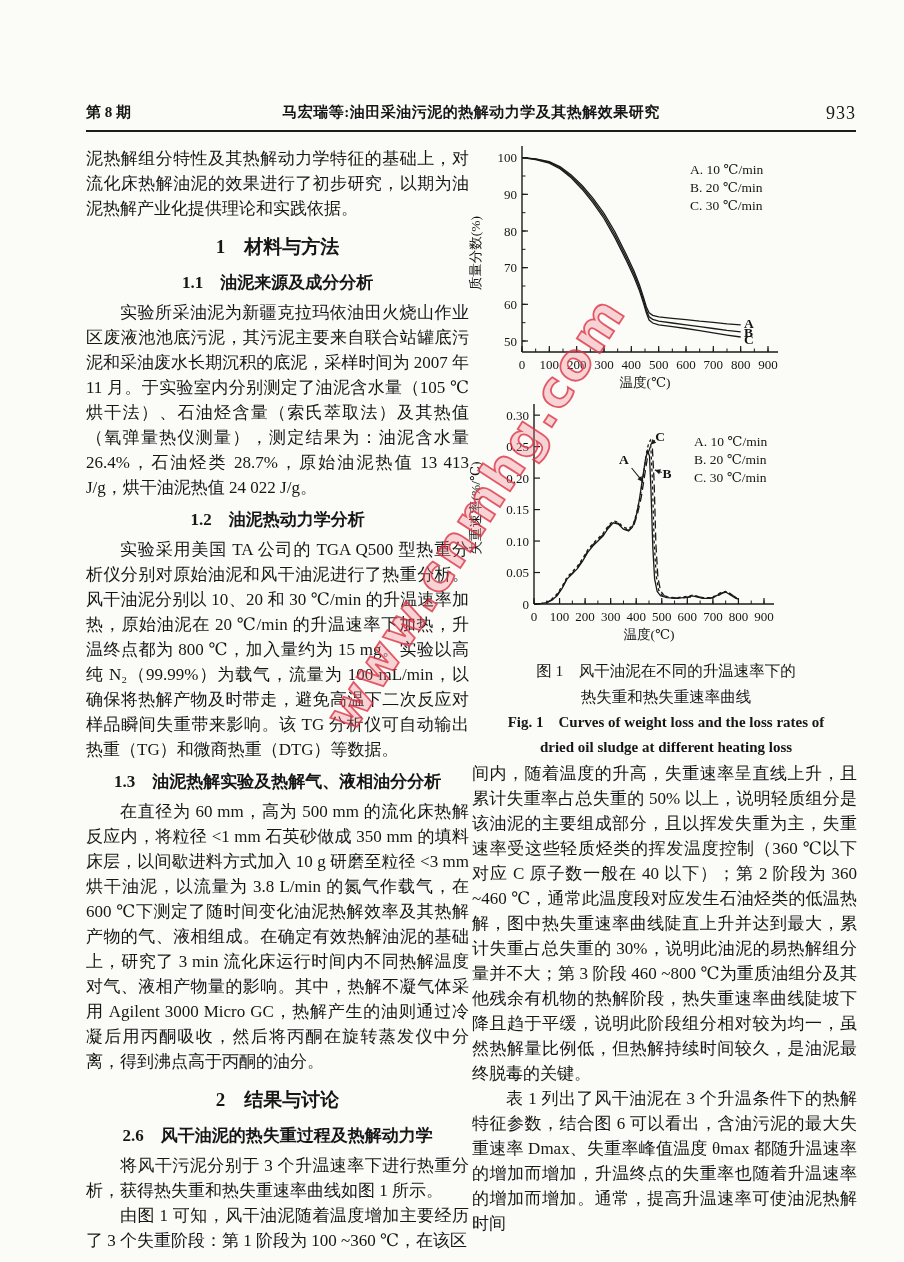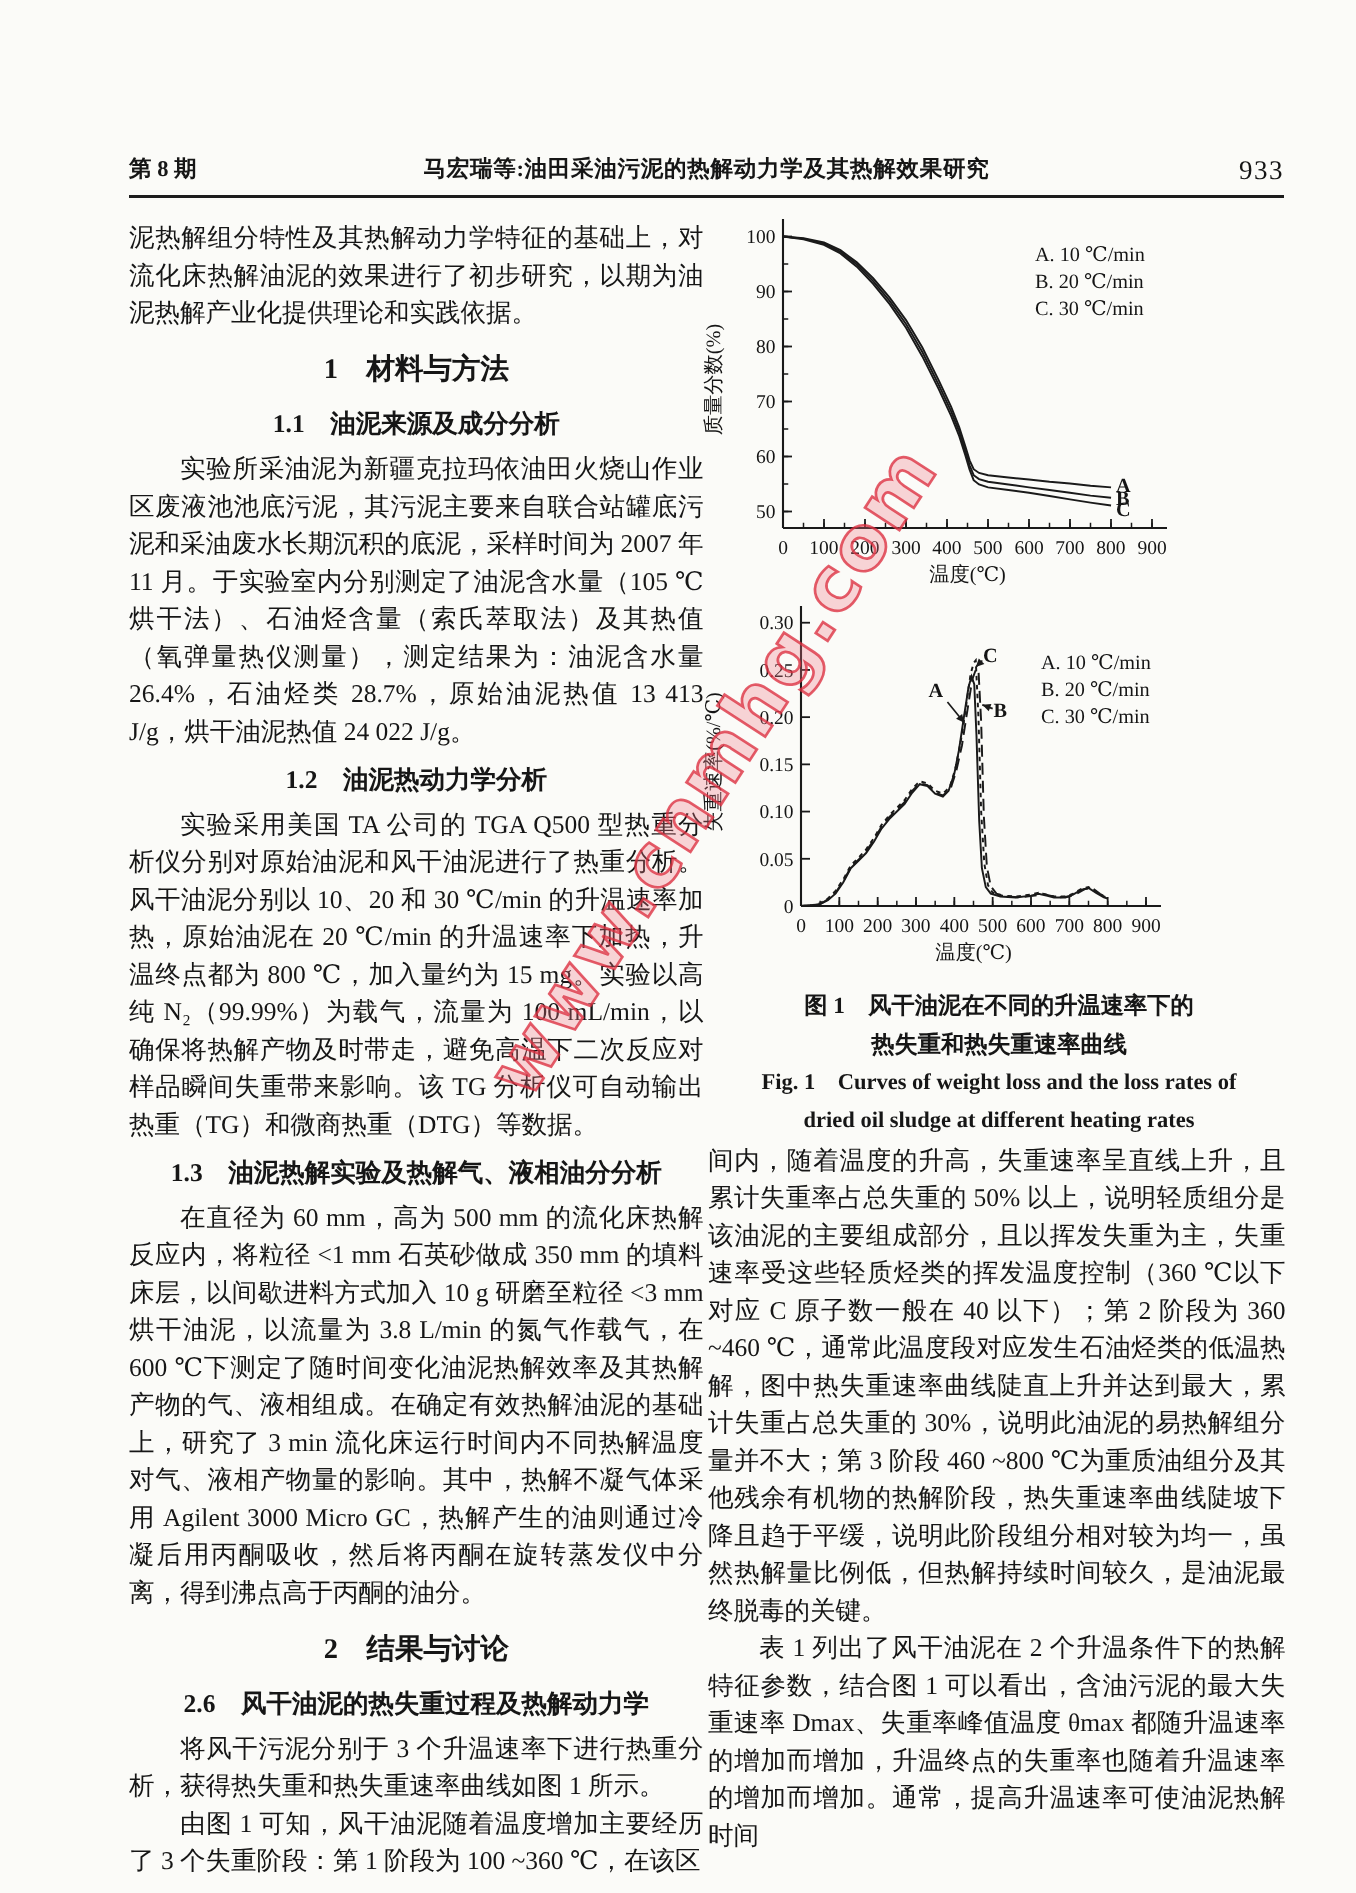--- a/index.html
+++ b/index.html
@@ -17,21 +17,21 @@
   .col-left{left:86px;top:146px;width:383px;}
   .col-right{left:472px;top:761px;width:385px;}
   .col p{margin:0;}
   .col p.ind{text-indent:2em;}
   h2.sec{font-size:19px;font-weight:700;margin:13px 4px 11px;text-align:center;}
   h3.sub{font-size:17px;font-weight:700;margin:7px 0 5px;text-align:center;}
   
   .figure{position:absolute;left:466px;top:138px;width:400px;}
   .chart{display:block;}
   .caption{text-align:center;margin-top:2px;}
-  .caption .cn{font-size:15.5px;font-weight:700;line-height:26px;}
+  .caption .cn{font-size:15.5px;font-weight:400;line-height:26px;}
   .caption .en{font-size:15px;font-weight:700;line-height:25px;}
   
   .watermark{position:absolute;left:338px;top:700px;z-index:6;white-space:nowrap;
       font-family:"DejaVu Sans","Liberation Sans",sans-serif;font-weight:700;
       font-size:50px;line-height:50px;letter-spacing:2px;
       color:rgba(238,120,132,0.30);-webkit-text-stroke:1.8px rgba(220,48,64,0.78);
       transform:rotate(-57deg);transform-origin:0 50%;pointer-events:none;}
   svg text{font-family:"Liberation Serif","DejaVu Serif",serif;fill:#151515;}
 </style>
 </head>
@@ -209,24 +209,24 @@
         <text x="200.88888888888889" y="83.69180327868852" text-anchor="middle" font-size="13.5" font-weight="bold">B</text>
         <line x1="195.77777777777777" y1="78.4327868852459" x2="188.8777777777778" y2="75.91475409836066" stroke="#1a1a1a" stroke-width="1.1"></line>
         <polygon points="188.8777777777778,75.91475409836066 194.9358147363203,75.35780867111224 193.15316084655564,80.24269813857278" fill="#1a1a1a"></polygon>
         <text x="183" y="245" text-anchor="middle" font-size="13.5">温度(℃)</text>
         <text transform="translate(14 114) rotate(-90)" text-anchor="middle" font-size="13.5">失重速率(%/℃)</text>
       </svg>
     <div class="caption">
       <div class="cn">图 1　风干油泥在不同的升温速率下的</div>
       <div class="cn">热失重和热失重速率曲线</div>
       <div class="en">Fig. 1　Curves of weight loss and the loss rates of</div>
-      <div class="en">dried oil sludge at different heating rates</div>
+      <div class="en">dried oil sludge at different heating loss</div>
     </div>
   </div>
 
   <div class="col col-right">
     <p>间内，随着温度的升高，失重速率呈直线上升，且累计失重率占总失重的 50% 以上，说明轻质组分是该油泥的主要组成部分，且以挥发失重为主，失重速率受这些轻质烃类的挥发温度控制（360 ℃以下对应 C 原子数一般在 40 以下）；第 2 阶段为 360 ~460 ℃，通常此温度段对应发生石油烃类的低温热解，图中热失重速率曲线陡直上升并达到最大，累计失重占总失重的 30%，说明此油泥的易热解组分量并不大；第 3 阶段 460 ~800 ℃为重质油组分及其他残余有机物的热解阶段，热失重速率曲线陡坡下降且趋于平缓，说明此阶段组分相对较为均一，虽然热解量比例低，但热解持续时间较久，是油泥最终脱毒的关键。</p>
-    <p class="ind">表 1 列出了风干油泥在 2 个升温条件下的热解特征参数，结合图 1 可以看出，含油污泥的最大失重速率 Dmax、失重率峰值温度 θmax 都随升温速率的增加而增加，升温终点的失重率也随着升温速率的增加而增加。通常，提高升温速率可使油泥热解时间</p>
+    <p class="ind">表 1 列出了风干油泥在 3 个升温条件下的热解特征参数，结合图 6 可以看出，含油污泥的最大失重速率 Dmax、失重率峰值温度 θmax 都随升温速率的增加而增加，升温终点的失重率也随着升温速率的增加而增加。通常，提高升温速率可使油泥热解时间</p>
   </div>
 
   <div class="watermark">www.cnmhg.com</div>
 
 </div>
 
 </body></html>

